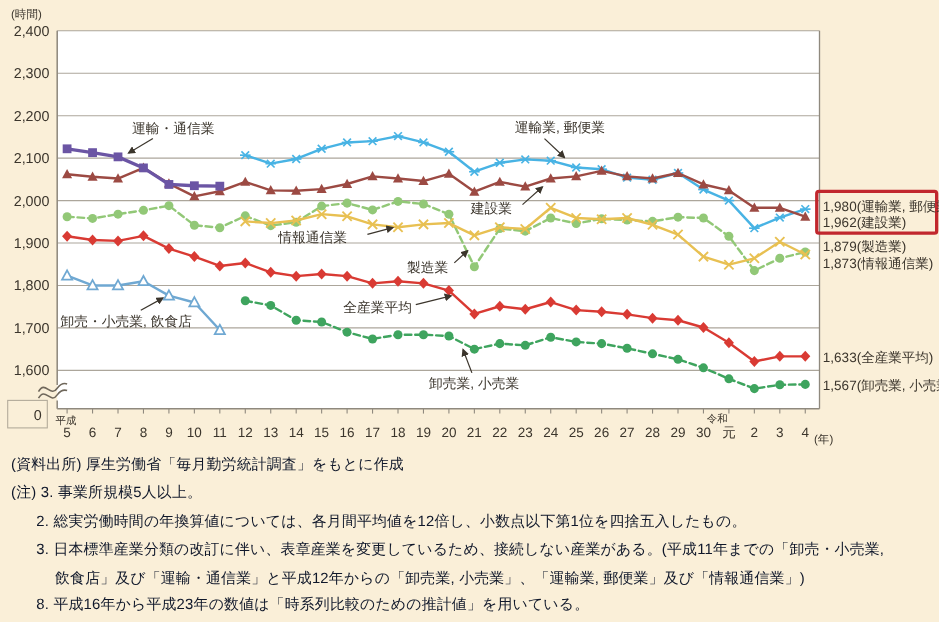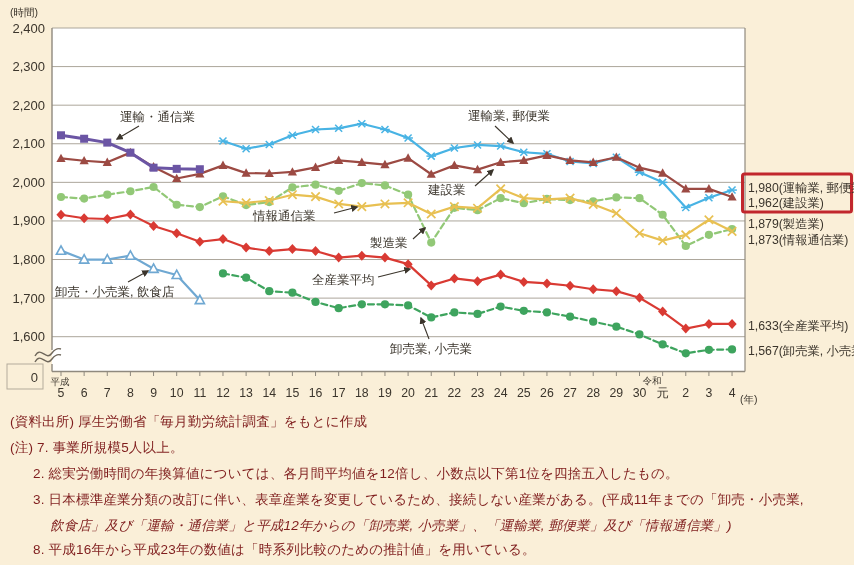--- a/index.html
+++ b/index.html
@@ -2,26 +2,26 @@
 <html><head>
 <meta charset="utf-8">
 <style>
   html,body{margin:0;padding:0;}
   body{
     width:854px;height:565px;position:relative;overflow:hidden;
     background:#faefd8;color:#3b352c;
     font-family:"Liberation Sans","DejaVu Sans",sans-serif;
   }
   #chart{position:absolute;left:0;top:0;}
-  .note{position:absolute;font-size:13.5px;letter-spacing:.2px;white-space:nowrap;color:#7f1d1d;}
+  .note{position:absolute;font-size:13.5px;letter-spacing:.2px;white-space:nowrap;color:#0f172a;}
   .n0{left:10px;top:413px;}
   .n1{left:10px;top:439px;}
   .n2{left:33px;top:465px;}
   .n3{left:33px;top:491px;}
-  .n4{left:50px;top:517px;font-style:italic;}
+  .n4{left:50px;top:517px;}
   .n5{left:33px;top:541px;}
 </style>
 </head>
 <body>
 
 <svg id="chart" width="854" height="410" viewBox="0 0 854 410">
     <defs>
       <marker id="ah" viewBox="0 0 10 10" refX="8" refY="5" markerWidth="6.5" markerHeight="6.5" orient="auto">
         <path d="M0 0 L10 5 L0 10 Z" fill="#3b352c"></path>
       </marker>
@@ -402,17 +402,17 @@
     <line x1="413" y1="239" x2="425" y2="228" stroke="#3b352c" stroke-width="1.1" marker-end="url(#ah)"></line>
     <text x="312" y="284" fill="#3b352c" font-size="12.5" text-anchor="start">全産業平均</text>
     <line x1="378" y1="277" x2="410" y2="269" stroke="#3b352c" stroke-width="1.1" marker-end="url(#ah)"></line>
     <text x="55" y="296" fill="#3b352c" font-size="12.5" text-anchor="start">卸売・小売業, 飲食店</text>
     <line x1="128" y1="282" x2="148" y2="271" stroke="#3b352c" stroke-width="1.1" marker-end="url(#ah)"></line>
     <text x="390" y="353" fill="#3b352c" font-size="12.5" text-anchor="start">卸売業, 小売業</text>
     <line x1="429" y1="339" x2="421" y2="318" stroke="#3b352c" stroke-width="1.1" marker-end="url(#ah)"></line>
   </svg>
 
 <div class="note n0">(資料出所) 厚生労働省「毎月勤労統計調査」をもとに作成</div>
-<div class="note n1">(注) 7. 事業所規模5人以上。</div>
+<div class="note n1">(注) 3. 事業所規模5人以上。</div>
 <div class="note n2">2. 総実労働時間の年換算値については、各月間平均値を12倍し、小数点以下第1位を四捨五入したもの。</div>
 <div class="note n3">3. 日本標準産業分類の改訂に伴い、表章産業を変更しているため、接続しない産業がある。(平成11年までの「卸売・小売業,</div>
 <div class="note n4">飲食店」及び「運輸・通信業」と平成12年からの「卸売業, 小売業」、「運輸業, 郵便業」及び「情報通信業」)</div>
 <div class="note n5">8. 平成16年から平成23年の数値は「時系列比較のための推計値」を用いている。</div>
 
 </body></html>

